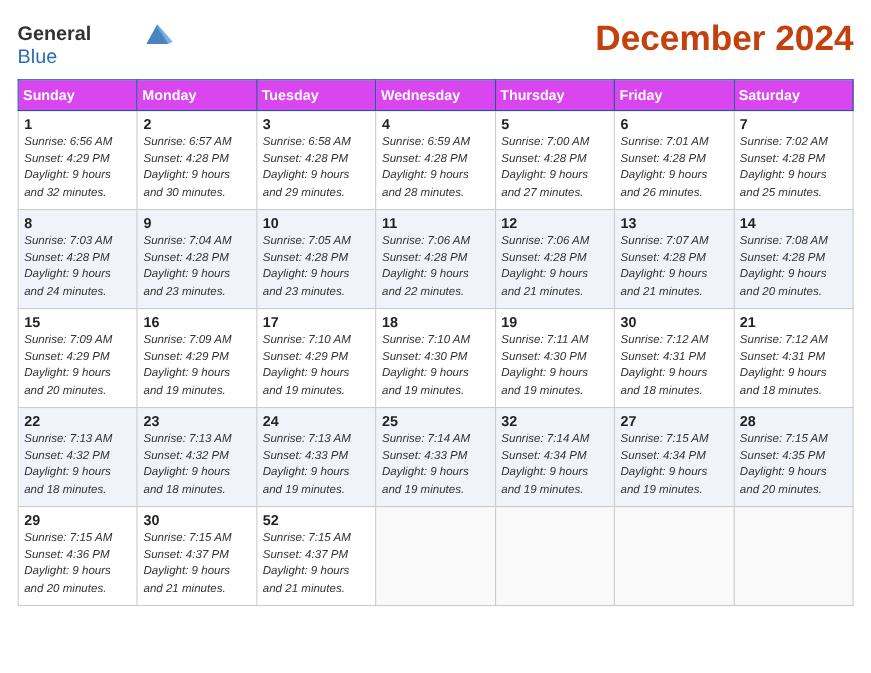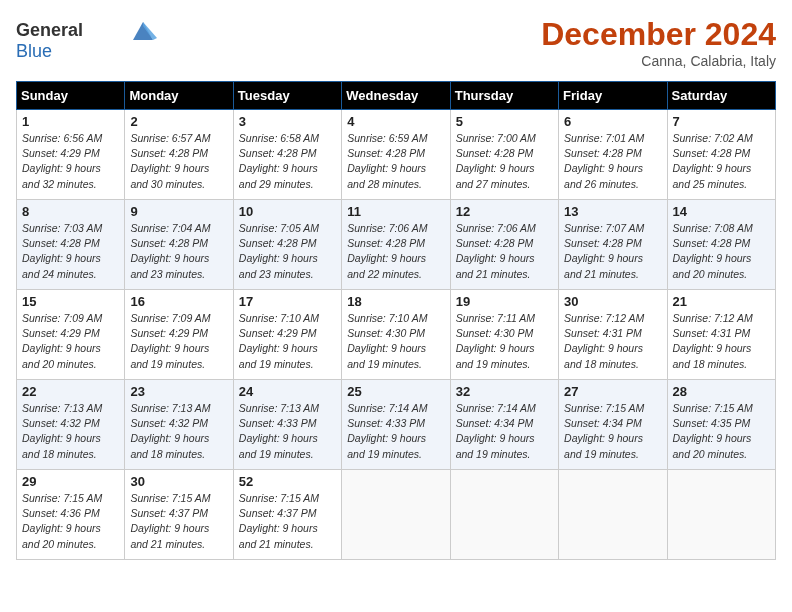--- a/index.html
+++ b/index.html
@@ -48,21 +48,21 @@
     .calendar-subtitle {
       font-size: 14px;
       color: #555;
     }
     .calendar-table {
       width: 100%;
       border-collapse: collapse;
       font-size: 11px;
     }
     .calendar-table th {
-      background-color: #000000;
+      background-color: #d946ef;
       color: #fff;
       padding: 6px 4px;
       text-align: left;
       font-size: 13px;
       font-weight: bold;
       border: 1px solid #1a5a9a;
     }
     .calendar-table td {
       border: 1px solid #ccc;
       padding: 4px 5px;
@@ -105,21 +105,20 @@
         <svg class="logo-icon" viewBox="0 0 28 28" xmlns="http://www.w3.org/2000/svg">
           <polygon points="4,24 14,6 24,24" fill="#2a6db5" opacity="0.85"></polygon>
           <polygon points="14,6 28,22 24,24 14,10" fill="#5ba3e0" opacity="0.85"></polygon>
         </svg>
       </div>
       <span class="logo-text-blue" style="display:block;margin-top:-2px;">Blue</span>
     </div>
   </div>
   <div class="title-block">
     <div class="calendar-title">December 2024</div>
-    <div class="calendar-subtitle">Canna, Calabria, Italy</div>
   </div>
 </div>
 
 <table class="calendar-table">
   <thead>
     <tr>
     <th>Sunday</th>
         <th>Monday</th>
         <th>Tuesday</th>
         <th>Wednesday</th>

